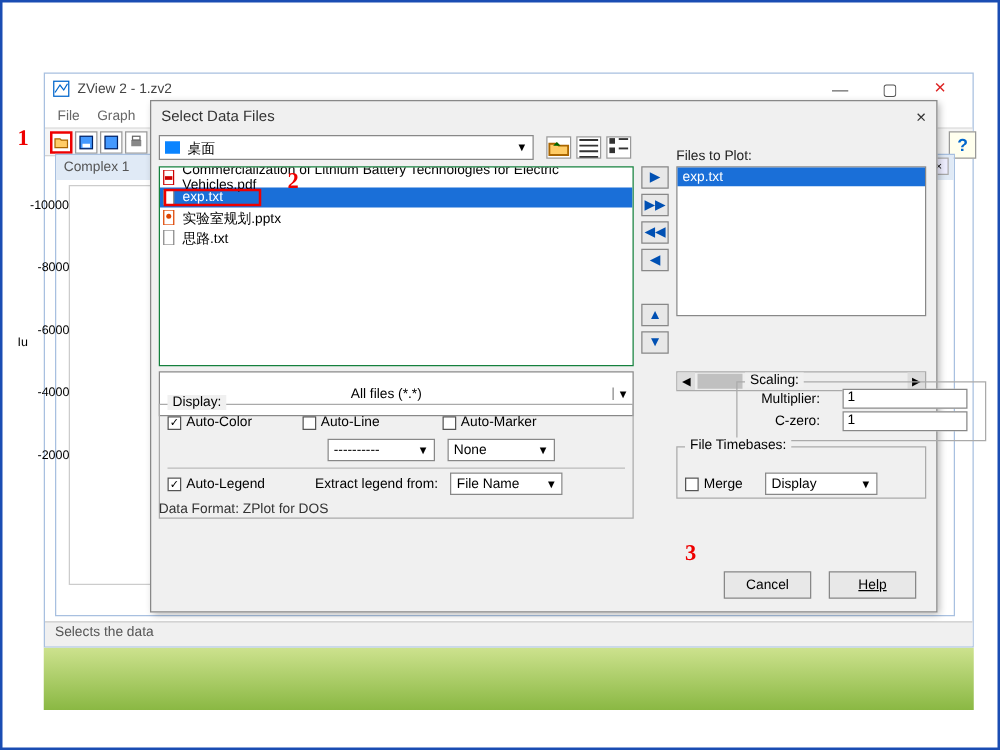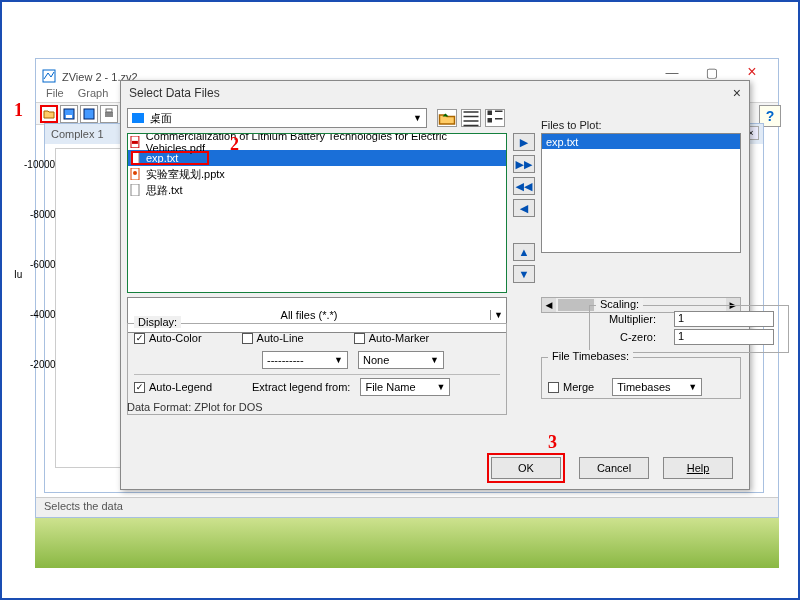--- a/index.html
+++ b/index.html
@@ -1,19 +1,19 @@
 <!DOCTYPE html>
 <html><head>
 <meta charset="utf-8">
 <style>
 * { box-sizing: border-box; margin: 0; padding: 0; font-family: "Segoe UI", Tahoma, sans-serif; }
 body { background: #fff; width: 800px; height: 600px; position: relative; overflow: hidden; }
 .outer-border { position: absolute; left: 0; top: 0; right: 0; bottom: 0; border: 2px solid #1a4db3; }
 .app-window { position: absolute; left: 35px; top: 58px; width: 744px; height: 460px; border: 1px solid #a8c0e0; background: #fff; }
-.titlebar { height: 24px; display: flex; align-items: flex-end; padding: 0 6px; }
+.titlebar { height: 24px; display: flex; align-items: center; padding: 0 6px; }
 .titlebar .icon { width: 14px; height: 14px; margin-right: 6px; display:inline-block; }
 .titlebar .icon svg { width:14px; height:14px; }
 .titlebar .title { font-size: 11px; color: #444; flex: 1; }
 .win-controls { display: flex; }
 .win-btn { width: 40px; height: 22px; display:flex; align-items:center; justify-content:center; font-size: 13px; color:#555; }
 .win-btn.close { color:#d22; font-size:16px; }
 .menubar { height: 20px; display:flex; align-items:center; gap: 14px; padding: 0 10px; font-size: 11px; color:#666; border-bottom: 1px solid #d4d4d4; }
 .toolbar { height: 22px; display:flex; align-items:center; gap: 2px; padding: 2px 4px; border-bottom:1px solid #d4d4d4; background:#f5f5f5; }
 .tb-btn { width:18px; height:18px; border:1px solid #999; background:#fff; display:flex; align-items:center; justify-content:center; }
 .tb-btn svg { width:12px; height:12px; }
@@ -314,33 +314,30 @@
     </div>
 
     <div class="time-group">
       <span class="dg-title">File Timebases:</span>
       <div class="sg-row">
         <span class="chk">
             <span class="box"></span>
             <span>Merge</span>
           </span>
         <div class="combo" style="width:90px">
-            <span>Timebases</span>
+            <span>Display</span>
             <span class="caret">▼</span>
           </div>
       </div>
     </div>
 
     <div class="data-format">Data Format: ZPlot for DOS</div>
   </div>
 
   <div class="dlg-buttons">
-    <div class="red-box-3">
-      <div class="dlg-btn">OK</div>
-    </div>
     <div class="dlg-btn">Cancel</div>
     <div class="dlg-btn">
         <u>Help</u>
       </div>
   </div>
 </div>
 
 <span class="annot" style="left:14px; top:100px;">1</span>
 <span class="annot" style="left:230px; top:134px;">2</span>
 <span class="annot" style="left:548px; top:432px;">3</span>

